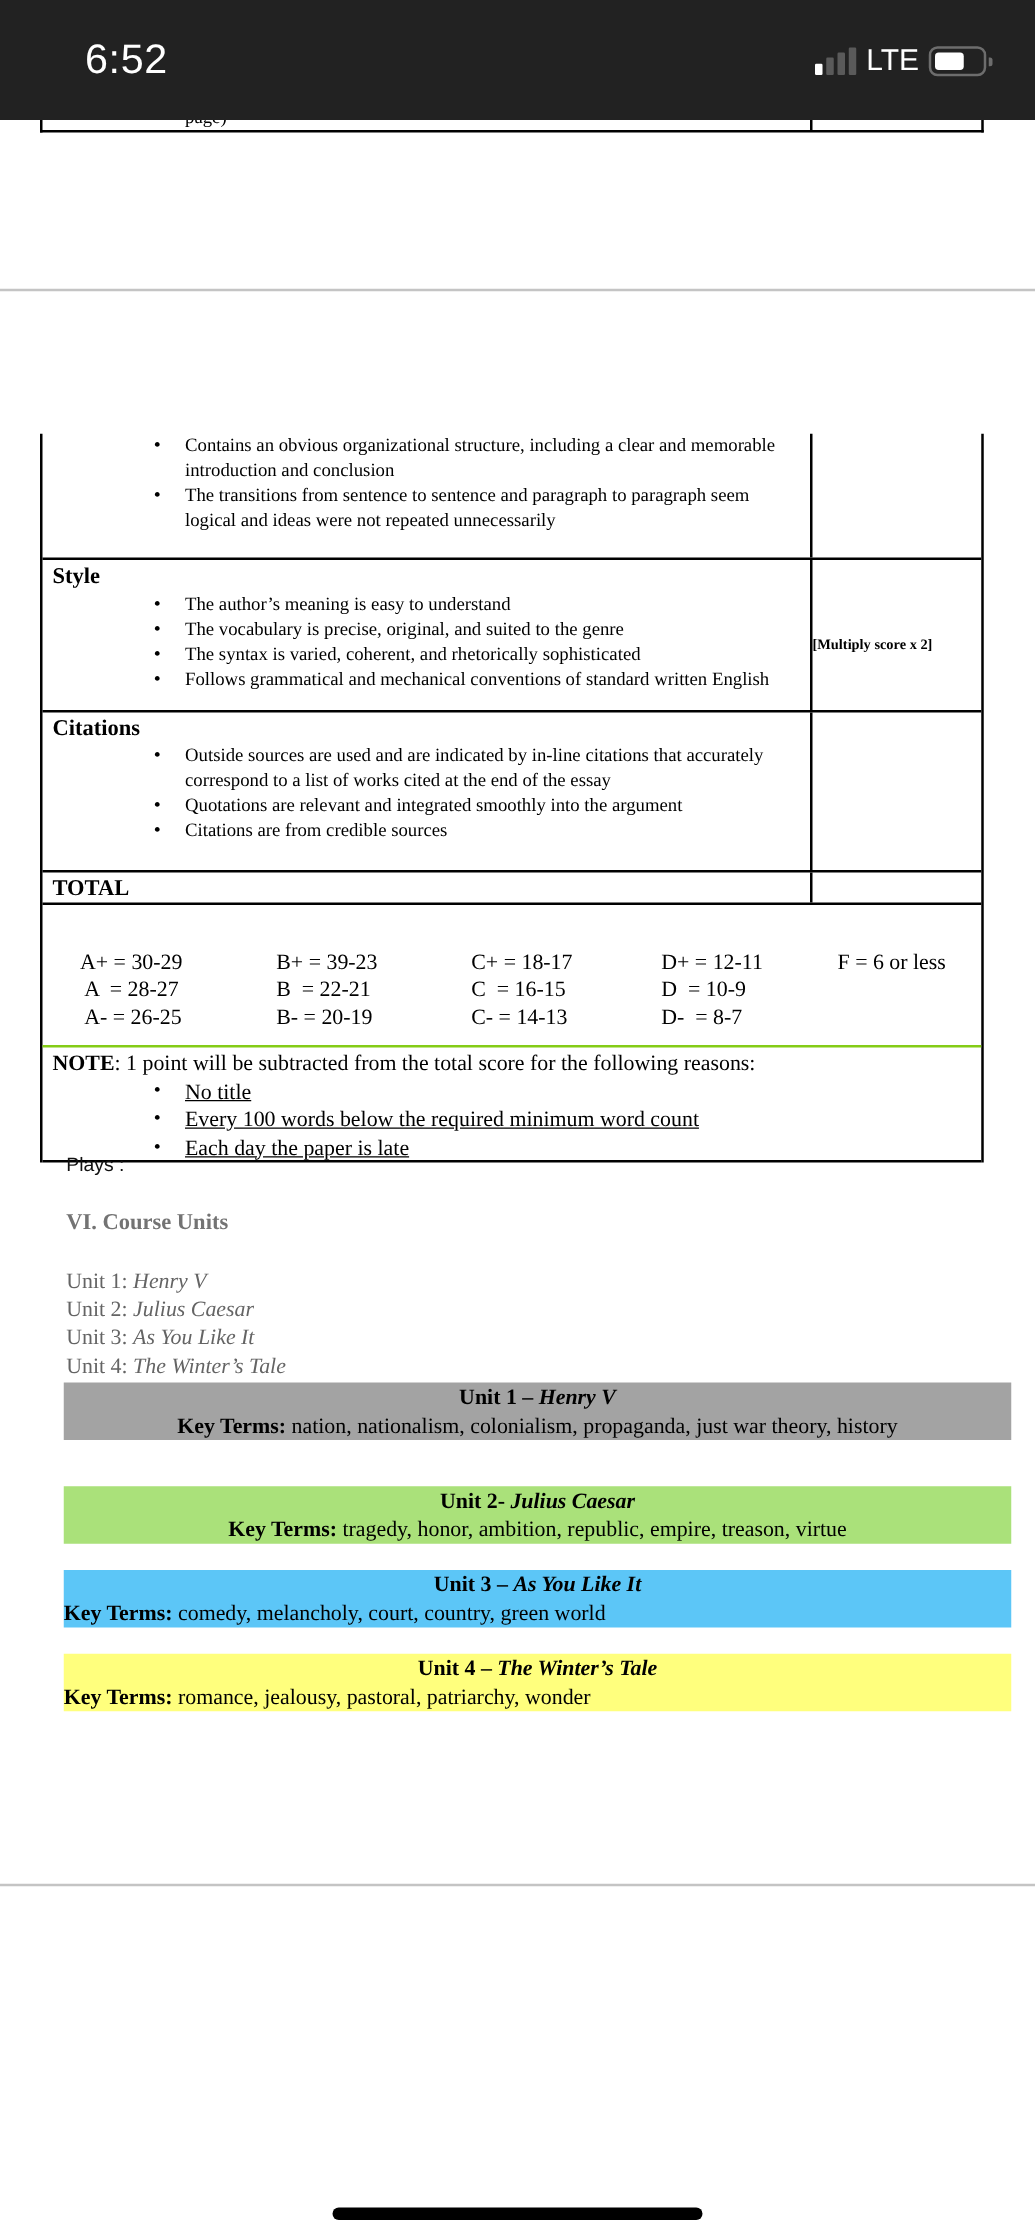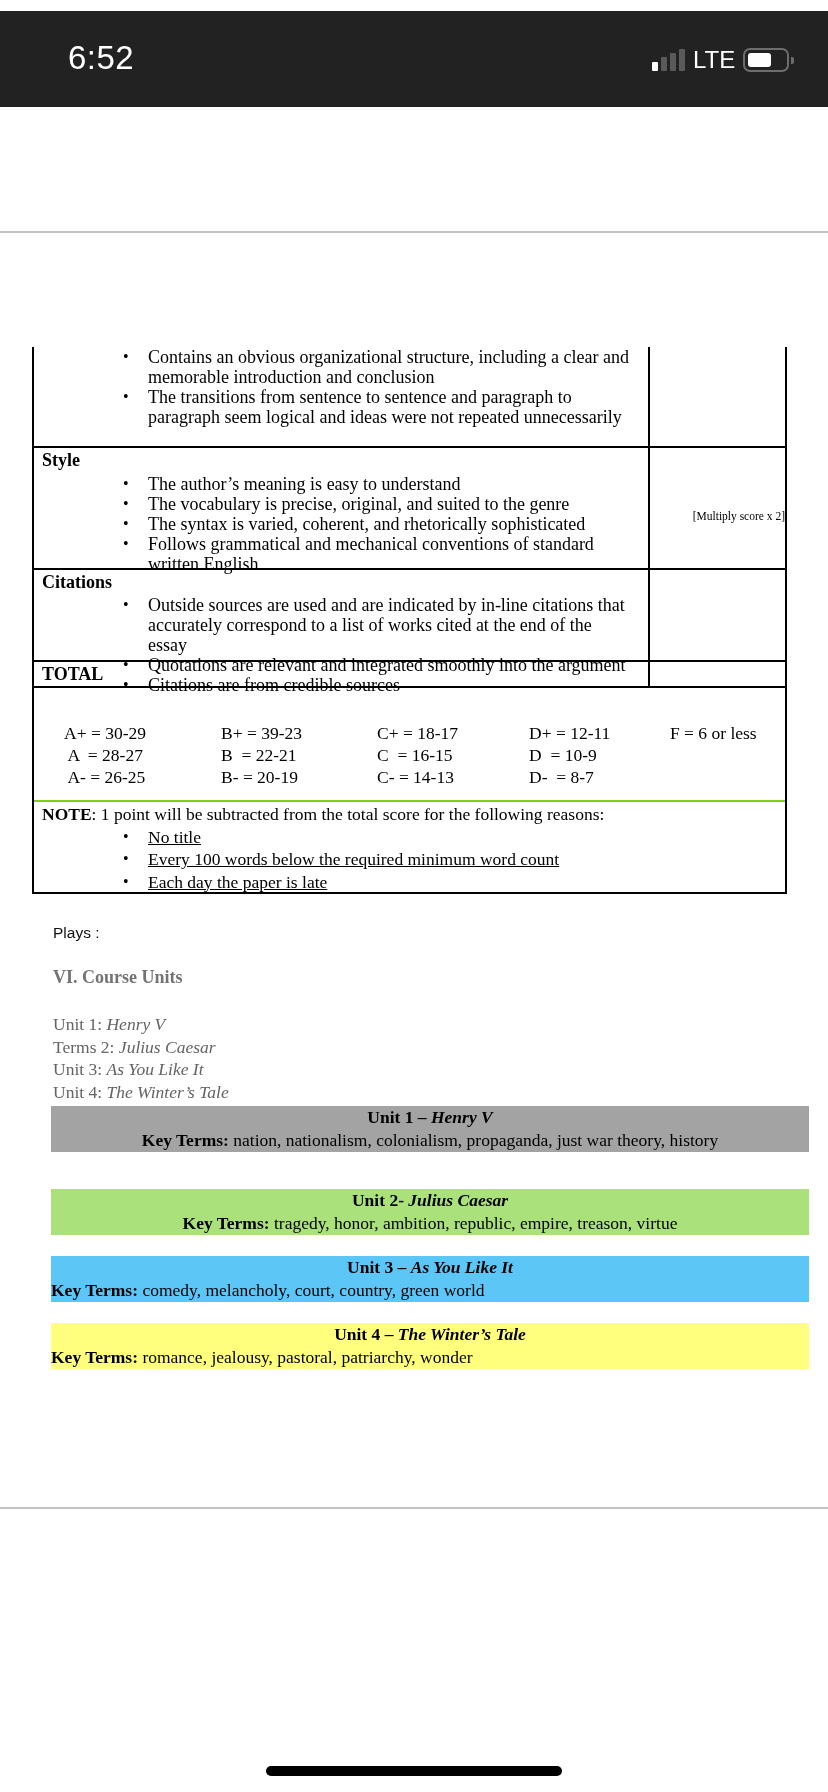--- a/index.html
+++ b/index.html
@@ -1,20 +1,20 @@
 <!DOCTYPE html>
 <html><head>
 <meta charset="utf-8">
 <style>
   * { margin: 0; padding: 0; box-sizing: border-box; }
   html, body { width: 828px; height: 1792px; background: #ffffff; overflow: hidden; }
   body { position: relative; font-family: "DejaVu Serif", "Liberation Serif", serif; color: #000; }
 
   
-  .status-bar { position: absolute; left: 0; top: 11px; width: 828px; height: 96px; background: #222222; z-index: 10; }
+  .status-bar { position: absolute; left: 0; top: 0; width: 828px; height: 96px; background: #222222; z-index: 10; }
   .status-time { position: absolute; left: 68px; top: 28px; font-family: "Liberation Sans", sans-serif; font-size: 33px; color: #fff; font-weight: 500; letter-spacing: 0.5px; }
   .status-right { position: absolute; left: 652px; top: 36px; height: 26px; display: flex; align-items: center; }
   .signal { display: flex; align-items: flex-end; gap: 3px; height: 22px; }
   .signal span { display: block; width: 6px; border-radius: 1px; }
   .lte { font-family: "Liberation Sans", sans-serif; color: #fff; font-size: 24px; margin-left: 8px; letter-spacing: 0px; }
   .battery { position: relative; width: 46px; height: 24px; border: 2px solid #6d6d6d; border-radius: 7px; margin-left: 8px; }
   .battery-fill { position: absolute; left: 3px; top: 3px; width: 23px; height: 14px; background: #fff; border-radius: 3px; }
   .battery-cap { position: absolute; right: -7px; top: 7px; width: 3px; height: 7px; background: #6d6d6d; border-radius: 0 2px 2px 0; }
 
   
@@ -24,23 +24,23 @@
   .frag-text { position: absolute; left: 114px; top: 26px; font-size: 15px; }
 
   .page-sep { position: absolute; left: 0; width: 828px; height: 2px; background: #c4c4c4; }
 
   
   .rubric { position: absolute; left: 32px; top: 347px; width: 755px; border-left: 2px solid #000; border-right: 2px solid #000; }
   .r-row { position: relative; border-bottom: 2px solid #000; }
   .r-row .col-div { position: absolute; left: 614px; top: 0; bottom: 0; border-left: 2px solid #000; }
   .r-title { font-weight: bold; font-size: 18px; padding-left: 8px; line-height: 22px; padding-top: 1px; }
   .r-list { list-style: none; padding-left: 114px; width: 600px; }
-  .r-list li { position: relative; font-size: 18px; line-height: 20px; }
+  .r-list li { position: relative; font-size: 15px; line-height: 20px; }
   .r-list li::before { content: "\2022"; position: absolute; left: -25px; top: 0; font-size: 16px; }
-  .r-score { position: absolute; left: 616px; width: 135px; text-align: right; font-size: 11.5px; font-weight: normal; }
+  .r-score { position: absolute; left: 616px; width: 135px; text-align: left; font-size: 11.5px; font-weight: bold; }
 
   .grades { position: relative; height: 114px; border-bottom: 2px solid #84cc16; font-size: 17.5px; padding-left: 36px; }
   .g-col { position: absolute; top: 34px; line-height: 22px; }
   .g-col div { white-space: pre; }
 
   .note { padding-left: 8px; font-size: 17.5px; line-height: 22.5px; padding-top: 1px; }
   .note b { font-weight: bold; }
   .note ul { list-style: none; padding-left: 106px; text-decoration: underline; }
   .note li { position: relative; }
   .note li::before { content: "\2022"; position: absolute; left: -25px; top: 0; font-size: 16px; }
@@ -97,21 +97,21 @@
     <div class="col-div"></div>
     <div class="r-title">Style</div>
     <ul class="r-list" style="padding-top:3px">
       <li>The author’s meaning is easy to understand</li>
       <li>The vocabulary is precise, original, and suited to the genre</li>
       <li>The syntax is varied, coherent, and rhetorically sophisticated</li>
       <li>Follows grammatical and mechanical conventions of standard written English</li>
     </ul>
     <div class="r-score" style="top:62px">[Multiply score x 2]</div>
   </div>
-  <div class="r-row" style="height:92px">
+  <div class="r-row" style="height:128px">
     <div class="col-div"></div>
     <div class="r-title">Citations</div>
     <ul class="r-list" style="padding-top:2px">
       <li>Outside sources are used and are indicated by in-line citations that accurately correspond to a list of works cited at the end of the essay</li>
       <li>Quotations are relevant and integrated smoothly into the argument</li>
       <li>Citations are from credible sources</li>
     </ul>
   </div>
   <div class="r-row" style="height:26px">
     <div class="col-div"></div>
@@ -150,21 +150,21 @@
       <li>Each day the paper is late</li>
     </ul>
   </div>
 </div>
 
 <div class="plays">Plays :</div>
 <div class="doc section-head">VI. Course Units</div>
 
 <div class="doc unit-list">
   <div><span>Unit 1: </span><i>Henry V</i></div>
-  <div><span>Terms 2: </span><i>Julius Caesar</i></div>
+  <div><span>Unit 2: </span><i>Julius Caesar</i></div>
   <div><span>Unit 3: </span><i>As You Like It</i></div>
   <div><span>Unit 4: </span><i>The Winter’s Tale</i></div>
 </div>
 
 <div class="doc unit-box" style="top:1106px;background:#a3a3a3">
   <div class="u-title"><span>Unit 1 – </span><i>Henry V</i></div>
   <div class="u-terms center"><b>Key Terms:</b><span> nation, nationalism, colonialism, propaganda, just war theory, history</span></div>
 </div>
 <div class="doc unit-box" style="top:1189px;background:#aae17a">
   <div class="u-title"><span>Unit 2- </span><i>Julius Caesar</i></div>

